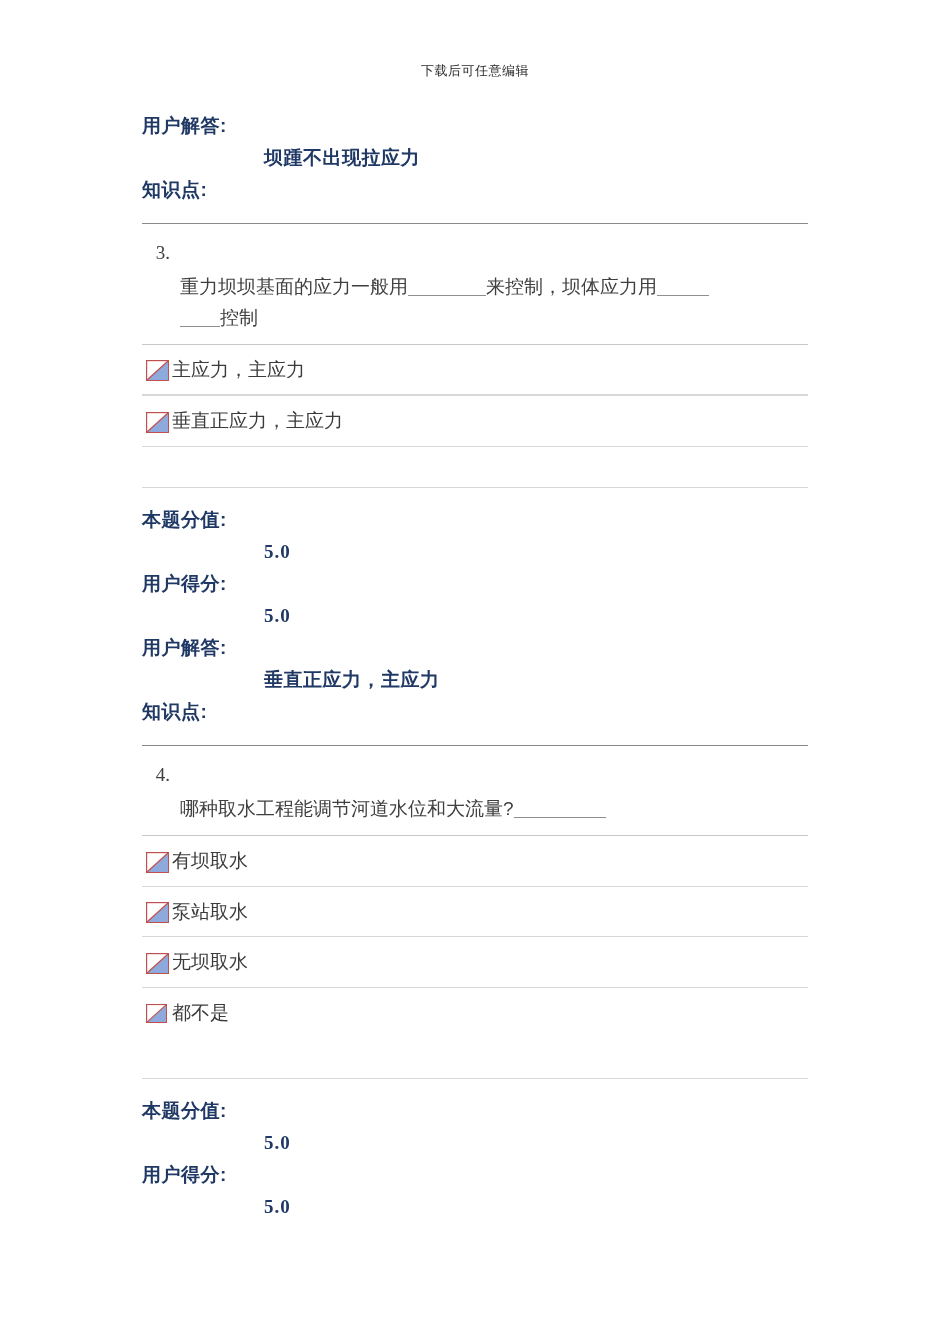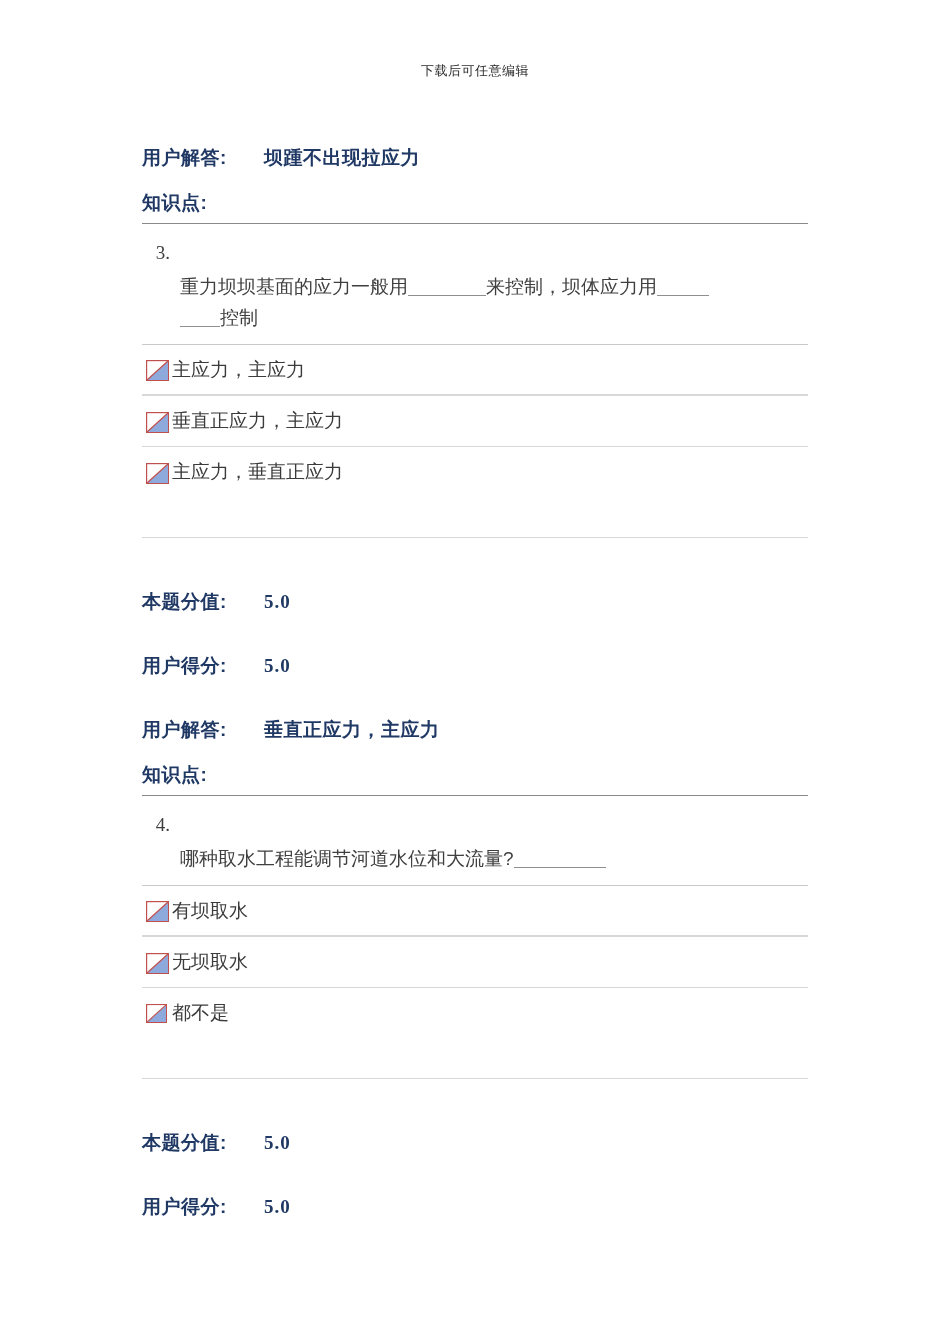--- a/index.html
+++ b/index.html
@@ -29,21 +29,21 @@
     padding-top: 62px;
     letter-spacing: 0.5px;
   }
   .content {
     padding: 0 142px 0 142px;
     box-sizing: border-box;
   }
   
   .meta-line {
     display: flex;
-    align-items: flex-end;
+    align-items: flex-start;
     font-size: 19px;
     color: #1f3864;
     font-weight: bold;
     line-height: 1.0;
     margin: 0;
     padding: 0;
   }
   .meta-label {
     min-width: 100px;
     letter-spacing: 0.5px;
@@ -184,30 +184,20 @@
           <rect x="0.5" y="0.5" width="22" height="20" fill="#ffffff" stroke="#c0504d" stroke-width="1.4"></rect>
           <polygon points="1,20 22,20 22,1" fill="#8ea9db"></polygon>
           <line x1="1" y1="20" x2="22" y2="1" stroke="#c0504d" stroke-width="1.2"></line>
         </svg>
       </span>
       <span class="opt-label">垂直正应力，主应力</span>
     </div>
 
     <hr class="hr-faint">
 
-    <div class="option">
-      <span class="opt-icon">
-        <svg width="23" height="21" viewBox="0 0 23 21">
-          <rect x="0.5" y="0.5" width="22" height="20" fill="#ffffff" stroke="#c0504d" stroke-width="1.4"></rect>
-          <polygon points="1,20 22,20 22,1" fill="#8ea9db"></polygon>
-          <line x1="1" y1="20" x2="22" y2="1" stroke="#c0504d" stroke-width="1.2"></line>
-        </svg>
-      </span>
-      <span class="opt-label">主应力，垂直正应力</span>
-    </div>
 
     <div class="spacer-lg"></div>
     <hr class="hr-faint">
     <div class="spacer-md"></div>
 
     <div class="meta-line">
       <span class="meta-label">本题分值:</span>
       <span class="meta-value num">5.0</span>
     </div>
     <div class="meta-gap"></div>
@@ -243,20 +233,30 @@
           <rect x="0.5" y="0.5" width="22" height="20" fill="#ffffff" stroke="#c0504d" stroke-width="1.4"></rect>
           <polygon points="1,20 22,20 22,1" fill="#8ea9db"></polygon>
           <line x1="1" y1="20" x2="22" y2="1" stroke="#c0504d" stroke-width="1.2"></line>
         </svg>
       </span>
       <span class="opt-label">有坝取水</span>
     </div>
 
     <hr class="hr-faint">
 
+    <div class="option">
+      <span class="opt-icon">
+        <svg width="23" height="21" viewBox="0 0 23 21">
+          <rect x="0.5" y="0.5" width="22" height="20" fill="#ffffff" stroke="#c0504d" stroke-width="1.4"></rect>
+          <polygon points="1,20 22,20 22,1" fill="#8ea9db"></polygon>
+          <line x1="1" y1="20" x2="22" y2="1" stroke="#c0504d" stroke-width="1.2"></line>
+        </svg>
+      </span>
+      <span class="opt-label">泵站取水</span>
+    </div>
 
     <hr class="hr-faint">
 
     <div class="option">
       <span class="opt-icon">
         <svg width="23" height="21" viewBox="0 0 23 21">
           <rect x="0.5" y="0.5" width="22" height="20" fill="#ffffff" stroke="#c0504d" stroke-width="1.4"></rect>
           <polygon points="1,20 22,20 22,1" fill="#8ea9db"></polygon>
           <line x1="1" y1="20" x2="22" y2="1" stroke="#c0504d" stroke-width="1.2"></line>
         </svg>

